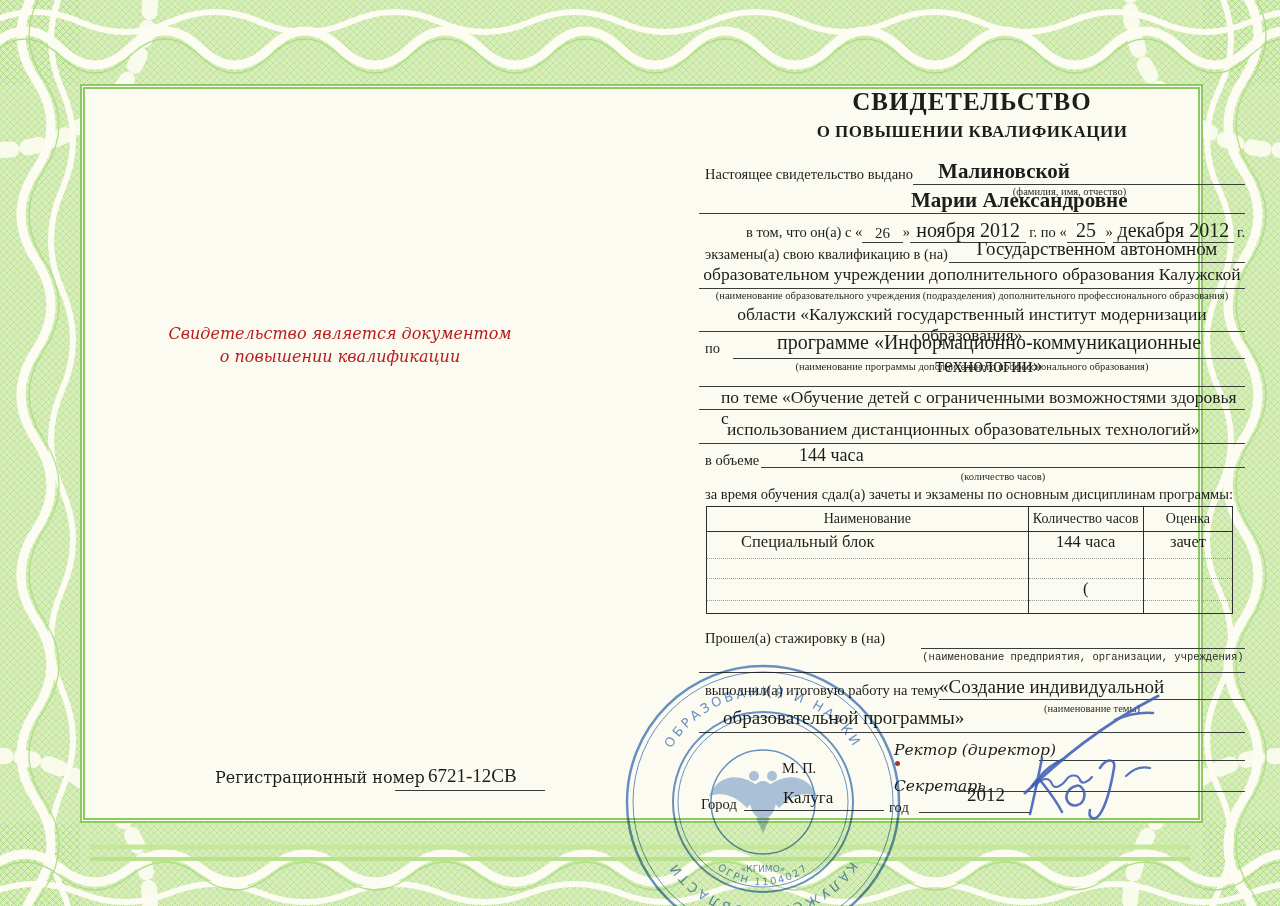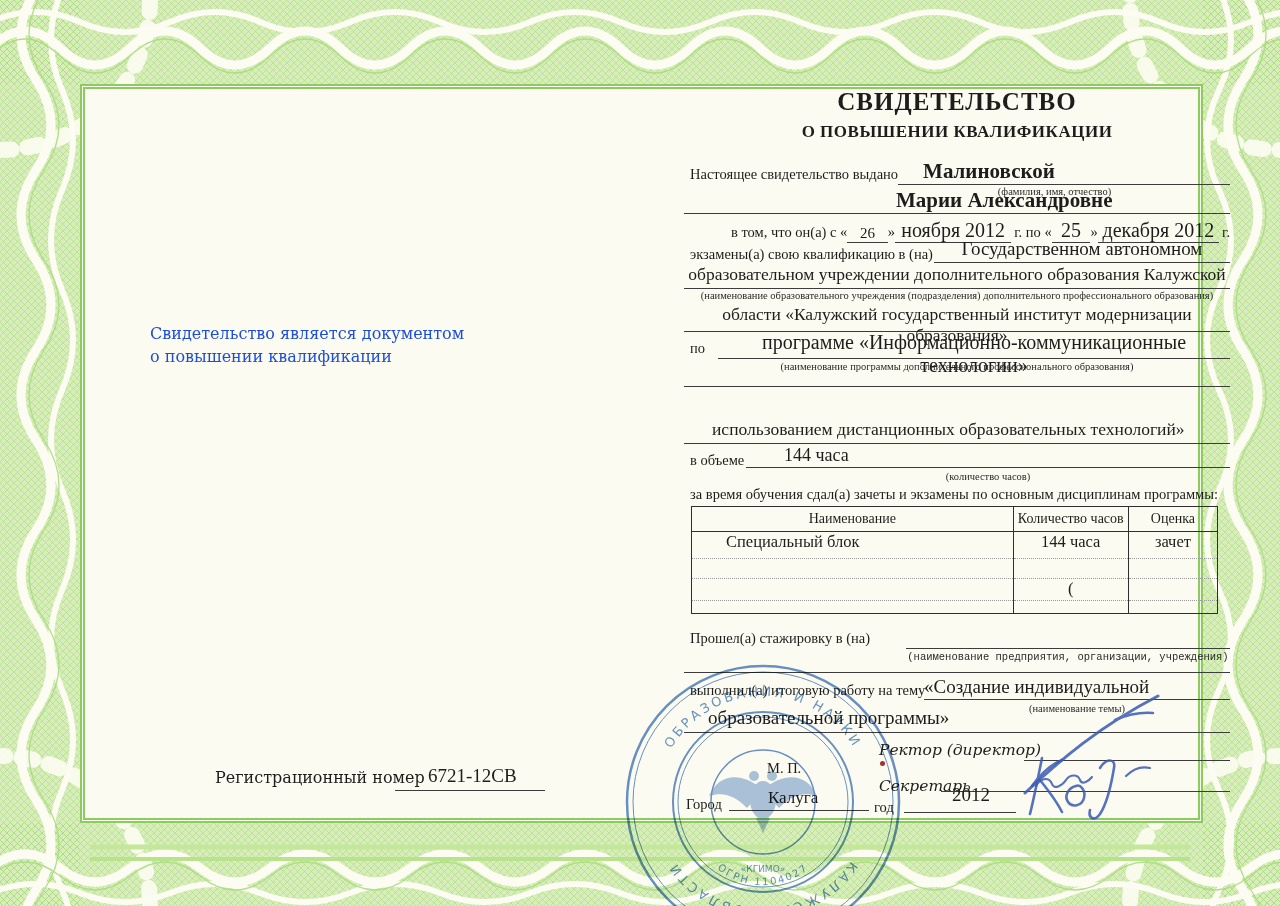--- a/index.html
+++ b/index.html
@@ -4,33 +4,33 @@
 <style>
   html,body{margin:0;padding:0;}
   .page{position:relative;width:1280px;height:906px;overflow:hidden;
         background:#fbfaee;font-family:"Liberation Serif",serif;color:#1d1d1b;}
   .abs{position:absolute;}
   svg.deco{position:absolute;left:0;top:0;z-index:0;}
   .frame{position:absolute;left:80px;top:84px;width:1123px;height:739px;
          border:5px double #8ccb5e;background:#fcfbf1;box-sizing:border-box;z-index:1;}
   .left,.right{position:absolute;top:0;z-index:2;}
   .left{left:0;width:660px;height:906px;}
-  .right{left:684px;width:546px;height:906px;}
+  .right{left:699px;width:546px;height:906px;}
   .lbl{font-size:14.5px;white-space:nowrap;}
   .cap{font-size:10.5px;color:#2a2a2a;text-align:center;white-space:nowrap;}
   .entry{font-family:"Liberation Serif",serif;}
   .uline{border-bottom:1.4px solid #3c3c3c;}
   .oline{border-top:1.4px solid #3c3c3c;}
   .flexrow{display:flex;align-items:flex-end;}
   .flexrow .lbl{padding-bottom:2px;}
   .title1{font-size:25px;font-weight:bold;letter-spacing:1px;text-align:center;}
   .title2{font-size:17px;font-weight:bold;letter-spacing:.5px;text-align:center;}
   .name{font-weight:bold;font-size:21px;}
-  .note{font-family:"DejaVu Serif",serif;font-size:16px;
-        line-height:23px;text-align:left;color:#1d4ed8;}
+  .note{font-family:"DejaVu Serif",serif;font-style:italic;font-size:16px;
+        line-height:23px;text-align:center;color:#b91c1c;}
   .script{font-family:"DejaVu Serif",serif;font-style:italic;font-size:15.5px;white-space:nowrap;}
   table.marks{border-collapse:collapse;table-layout:fixed;width:527px;
         border:1.4px solid #2e2e2e;background:transparent;}
   table.marks th{border:1px solid #2e2e2e;font-size:14px;font-weight:normal;height:24px;padding:0;}
   table.marks td{border-left:1px solid #2e2e2e;border-right:1px solid #2e2e2e;
         border-bottom:1px dotted #9a9a9a;font-size:16.5px;padding:0;vertical-align:top;}
   table.marks tr.last td{border-bottom:none;}
   .c{text-align:center;}
   .reddot{width:5px;height:5px;border-radius:50%;background:#a23131;}
   svg.stamp{position:absolute;z-index:3;mix-blend-mode:multiply;opacity:.85;}
@@ -137,20 +137,21 @@
     <div class="abs uline entry c" style="left:250px;right:0;top:238px;height:24px;font-size:19px;">Государственном автономном</div>
     <div class="abs uline entry c" style="left:0;right:0;top:264px;height:24px;font-size:17.5px;">образовательном учреждении дополнительного образования Калужской</div>
     <div class="abs cap" style="left:0;right:0;top:290px;">(наименование образовательного учреждения (подразделения) дополнительного профессионального образования)</div>
     <div class="abs uline entry c" style="left:0;right:0;top:304px;height:27px;font-size:17.5px;">области «Калужский государственный институт модернизации образования»</div>
 
     <div class="abs lbl" style="left:6px;top:340px;">по</div>
     <div class="abs uline entry c" style="left:34px;right:0;top:331px;height:27px;font-size:20px;">программе  «Информационно-коммуникационные технологии»</div>
     <div class="abs cap" style="left:0;right:0;top:361px;">(наименование программы дополнительного профессионального образования)</div>
 
     <div class="abs oline" style="left:0;right:0;top:386px;"></div>
+    <div class="abs uline entry" style="left:0;right:0;top:387px;height:23px;font-size:17.5px;padding-left:22px;box-sizing:border-box;">по теме «Обучение детей с ограниченными возможностями здоровья с</div>
     <div class="abs uline entry" style="left:0;right:0;top:419px;height:25px;font-size:17.5px;padding-left:28px;box-sizing:border-box;">использованием дистанционных образовательных технологий»</div>
 
     <div class="abs lbl" style="left:6px;top:452px;">в объеме</div>
     <div class="abs uline entry" style="left:62px;right:0;top:445px;height:23px;font-size:18px;padding-left:38px;box-sizing:border-box;">144 часа</div>
     <div class="abs cap" style="left:62px;right:0;top:471px;">(количество часов)</div>
 
     <div class="abs lbl" style="left:6px;top:486px;">за время обучения сдал(а) зачеты и экзамены по основным дисциплинам программы:</div>
 
     <div class="abs" style="left:7px;top:506px;">
       <table class="marks">

